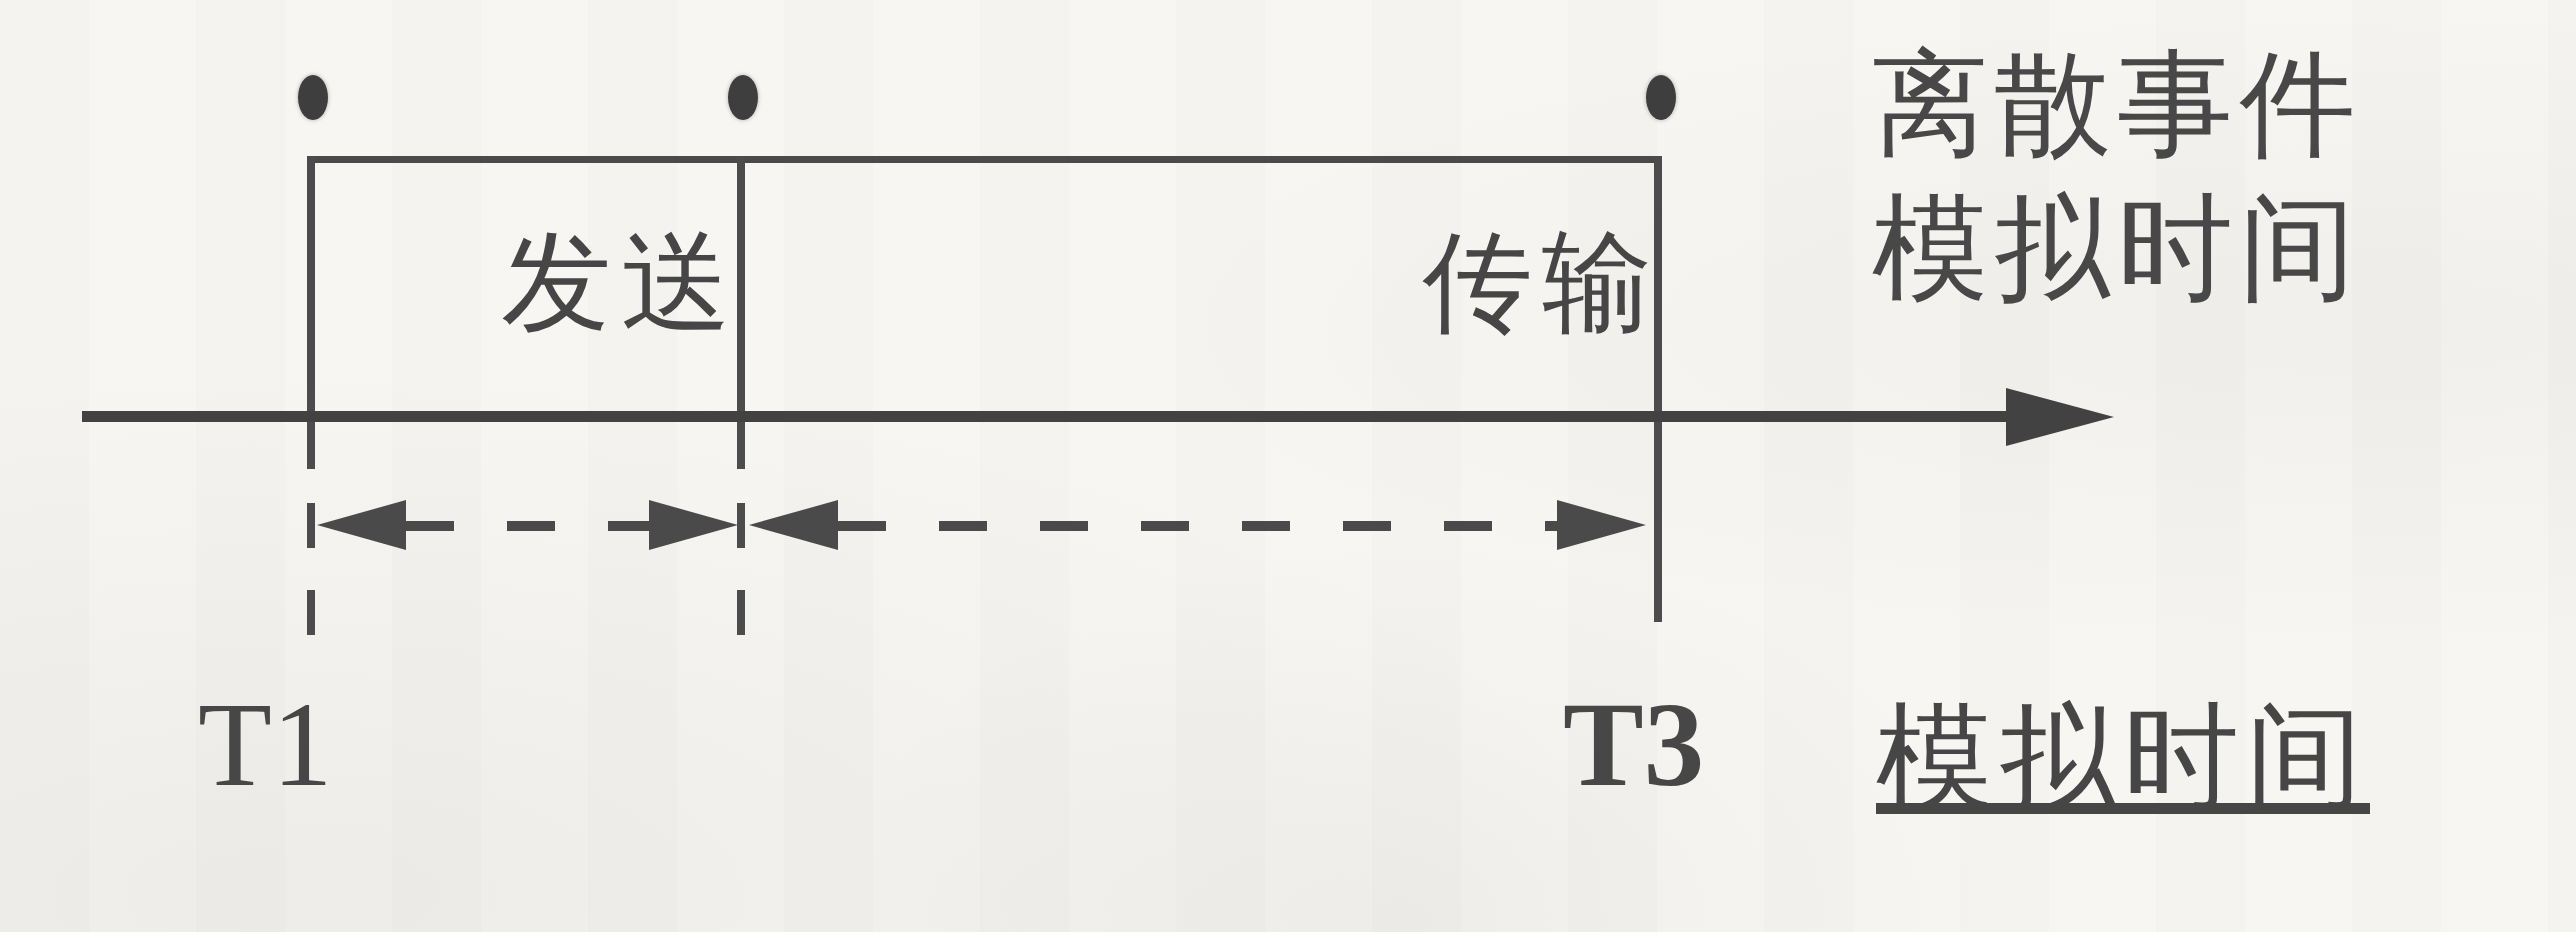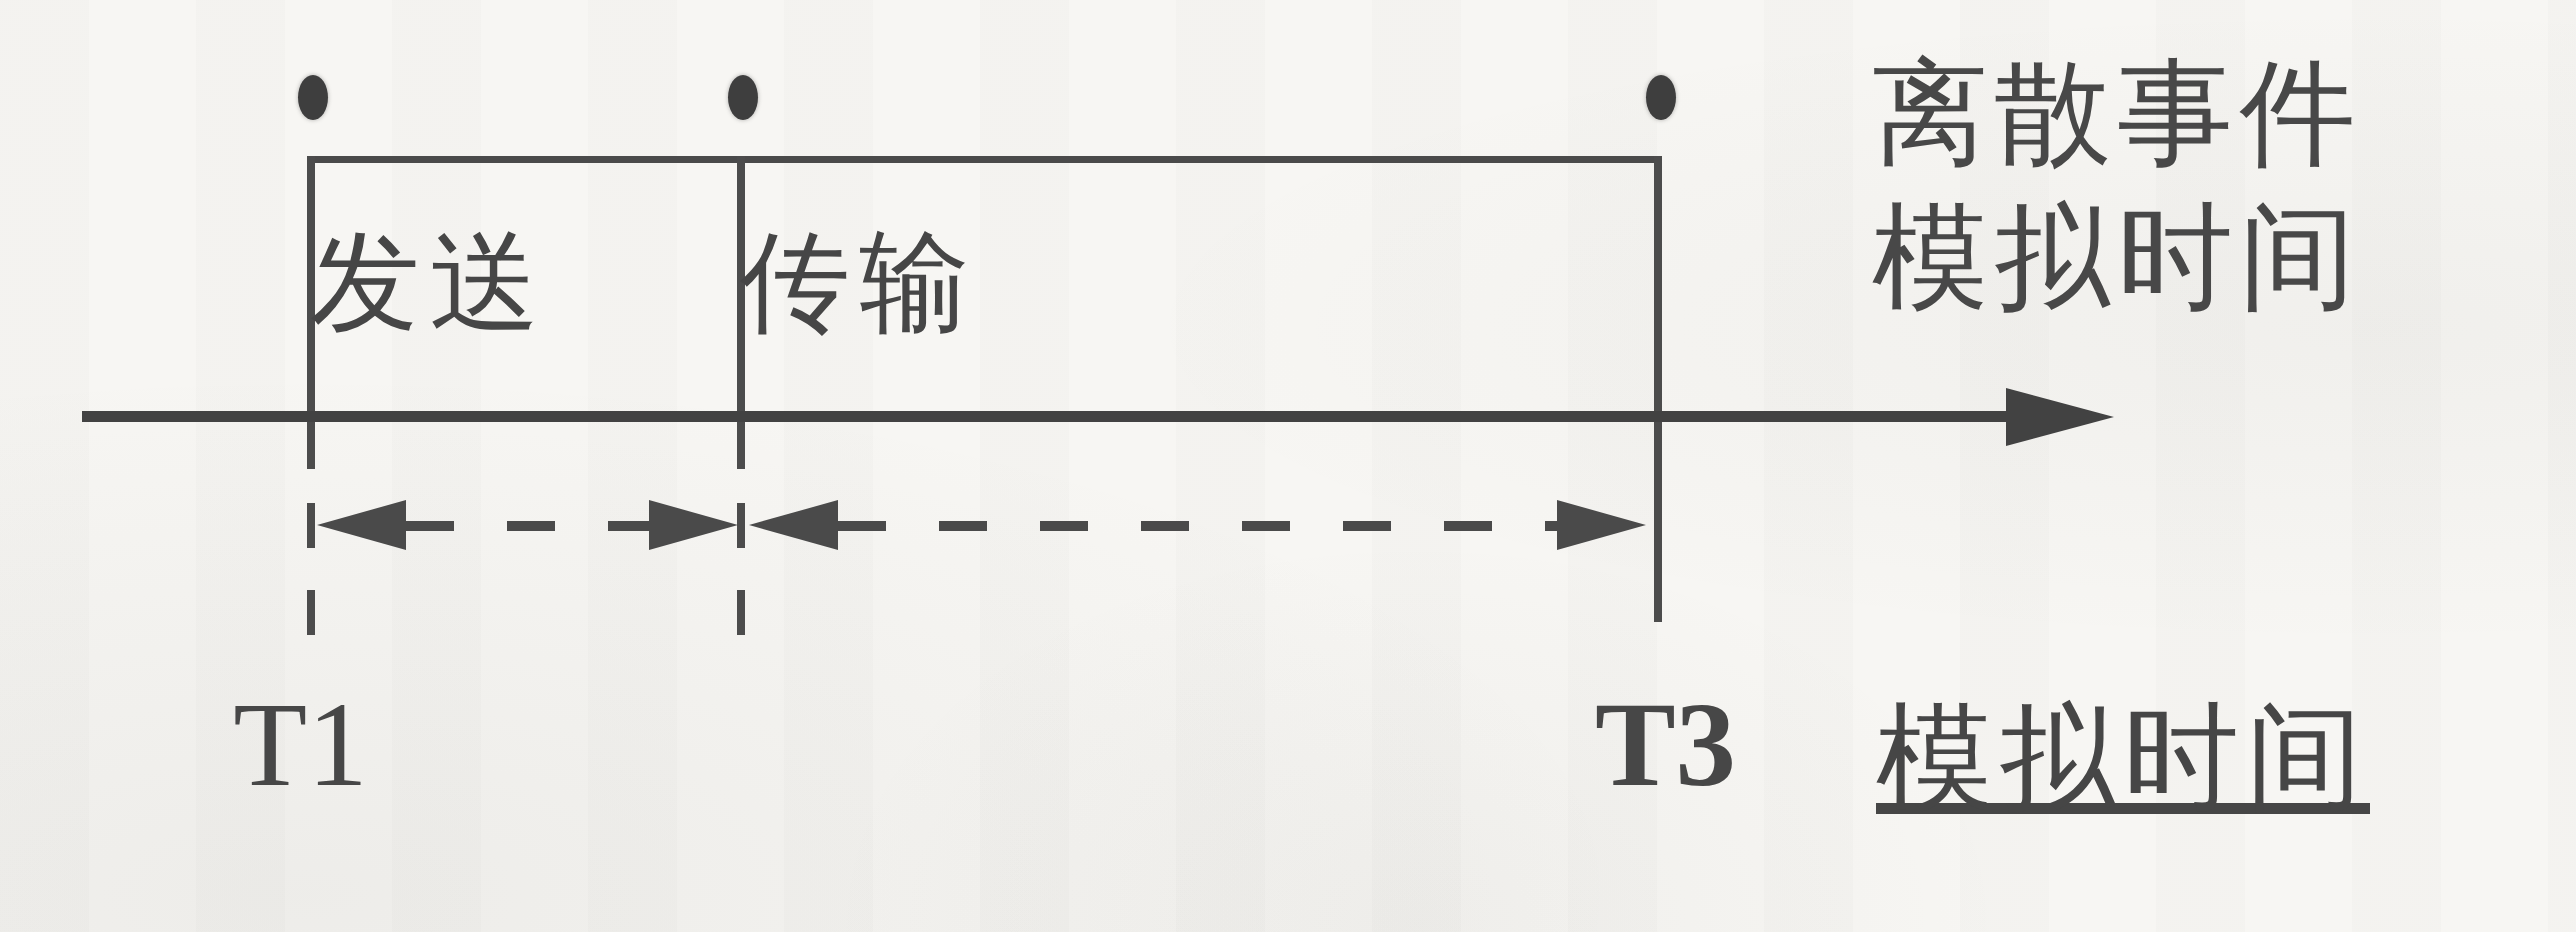--- a/index.html
+++ b/index.html
@@ -21,21 +21,21 @@
     background:#3e3e3e;box-shadow:0 0 4.7px rgba(40,40,40,.35);
   }
   .hline{position:absolute;background:#4a4a4a;}
   .vline{position:absolute;width:7.5px;background:#4c4c4c;}
   .vdash{
     position:absolute;width:7.5px;
     background:repeating-linear-gradient(180deg,#4c4c4c 0 45px,transparent 45px 87px);
   }
   .phase-label{
     position:absolute;top:220px;height:123px;line-height:123px;
-    font-size:110px;letter-spacing:9.3px;text-align:left;color:#464646;
+    font-size:110px;letter-spacing:9.3px;text-align:right;color:#464646;
   }
   .timeline{position:absolute;left:82px;top:411px;width:1930px;height:11.2px;background:#424242;}
   .timeline-head{
     position:absolute;left:2006px;top:388px;width:0;height:0;
     border-left:108px solid #424242;border-top:29px solid transparent;border-bottom:29px solid transparent;
   }
   .darrow{position:absolute;top:500px;height:50px;}
   .darrow .head-left{
     position:absolute;left:0;top:0;width:0;height:0;
     border-right:89px solid #4a4a4a;border-top:25px solid transparent;border-bottom:25px solid transparent;
@@ -43,27 +43,28 @@
   .darrow .head-right{
     position:absolute;right:0;top:0;width:0;height:0;
     border-left:89px solid #4a4a4a;border-top:25px solid transparent;border-bottom:25px solid transparent;
   }
   .darrow .dashes{
     position:absolute;left:89px;right:89px;top:20.5px;height:10.3px;
     background:repeating-linear-gradient(90deg,#4a4a4a 0 48px,transparent 48px 101px);
   }
   .t-label{
     position:absolute;top:692px;width:205px;height:104px;line-height:104px;
-    font-size:121px;text-align:center;color:#474747;
+    font-size:121px;color:#474747;
     font-family:"Liberation Serif","DejaVu Serif",serif;
   }
   .legend{
     position:absolute;left:1872px;top:41px;
     font-size:116px;line-height:144px;letter-spacing:6.5px;color:#484848;
     white-space:nowrap;
+    font-family:Liberation Mono, monospace;
   }
   .axis-label{
     position:absolute;left:1876px;top:692px;height:131px;line-height:131px;
     font-size:116px;letter-spacing:7.5px;color:#464646;white-space:nowrap;text-decoration:underline;
   }
 </style>
 </head>
 <body>
 
 <div class="paper">

